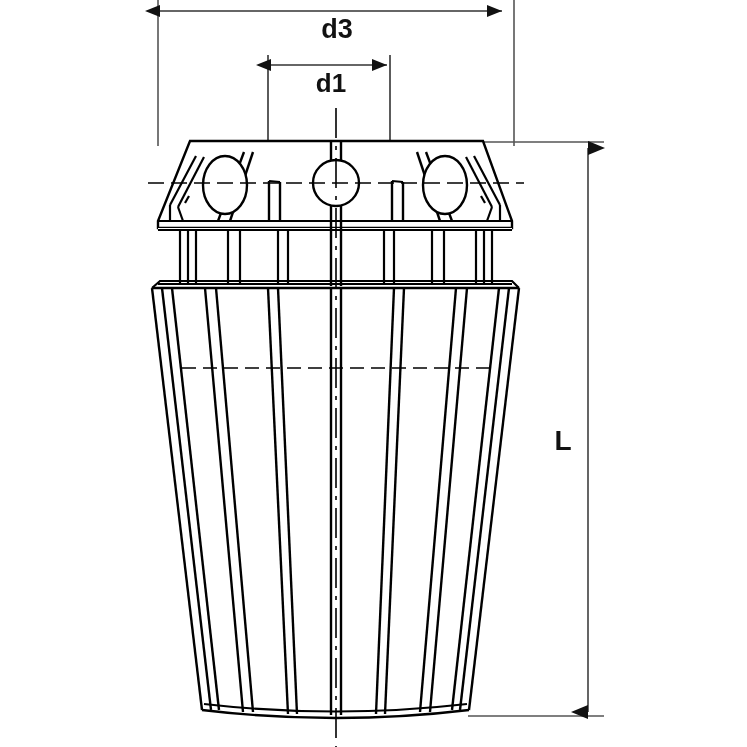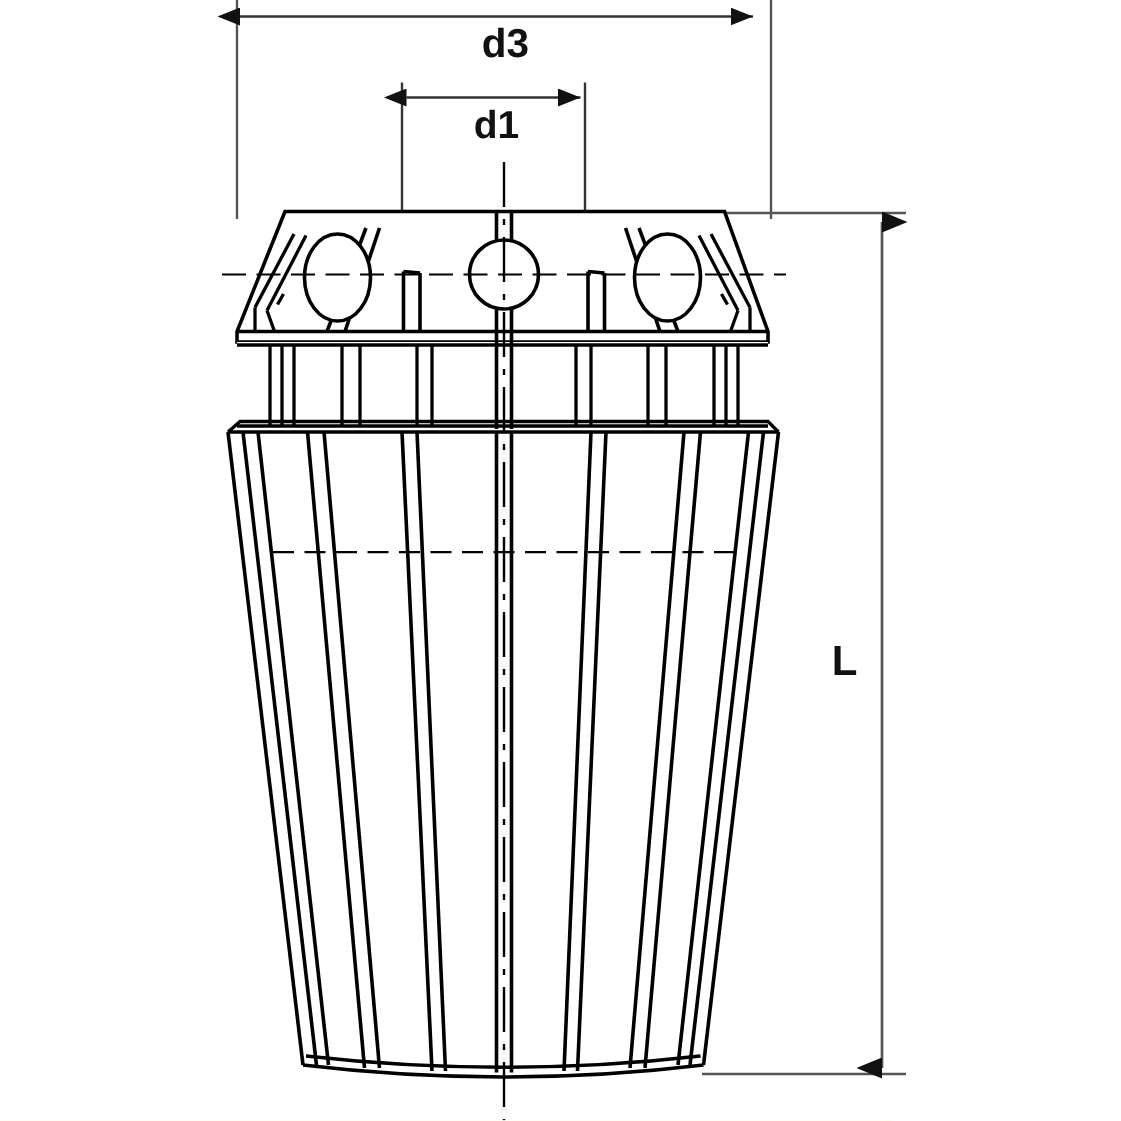--- a/index.html
+++ b/index.html
@@ -10,21 +10,21 @@
   body {
     width: 747px;
     height: 747px;
     font-family: "Liberation Sans", sans-serif;
     overflow: hidden;
   }
   #drawing-root {
     position: relative;
     width: 595px;
     height: 747px;
-    background: #fef9c3;
+    background: #c2410c;
   }
   #collet-svg {
     display: block;
     width: 747px;
     height: 747px;
   }
   .dim-label {
     font-family: "Liberation Sans", sans-serif;
     font-weight: bold;
     fill: #111111;

